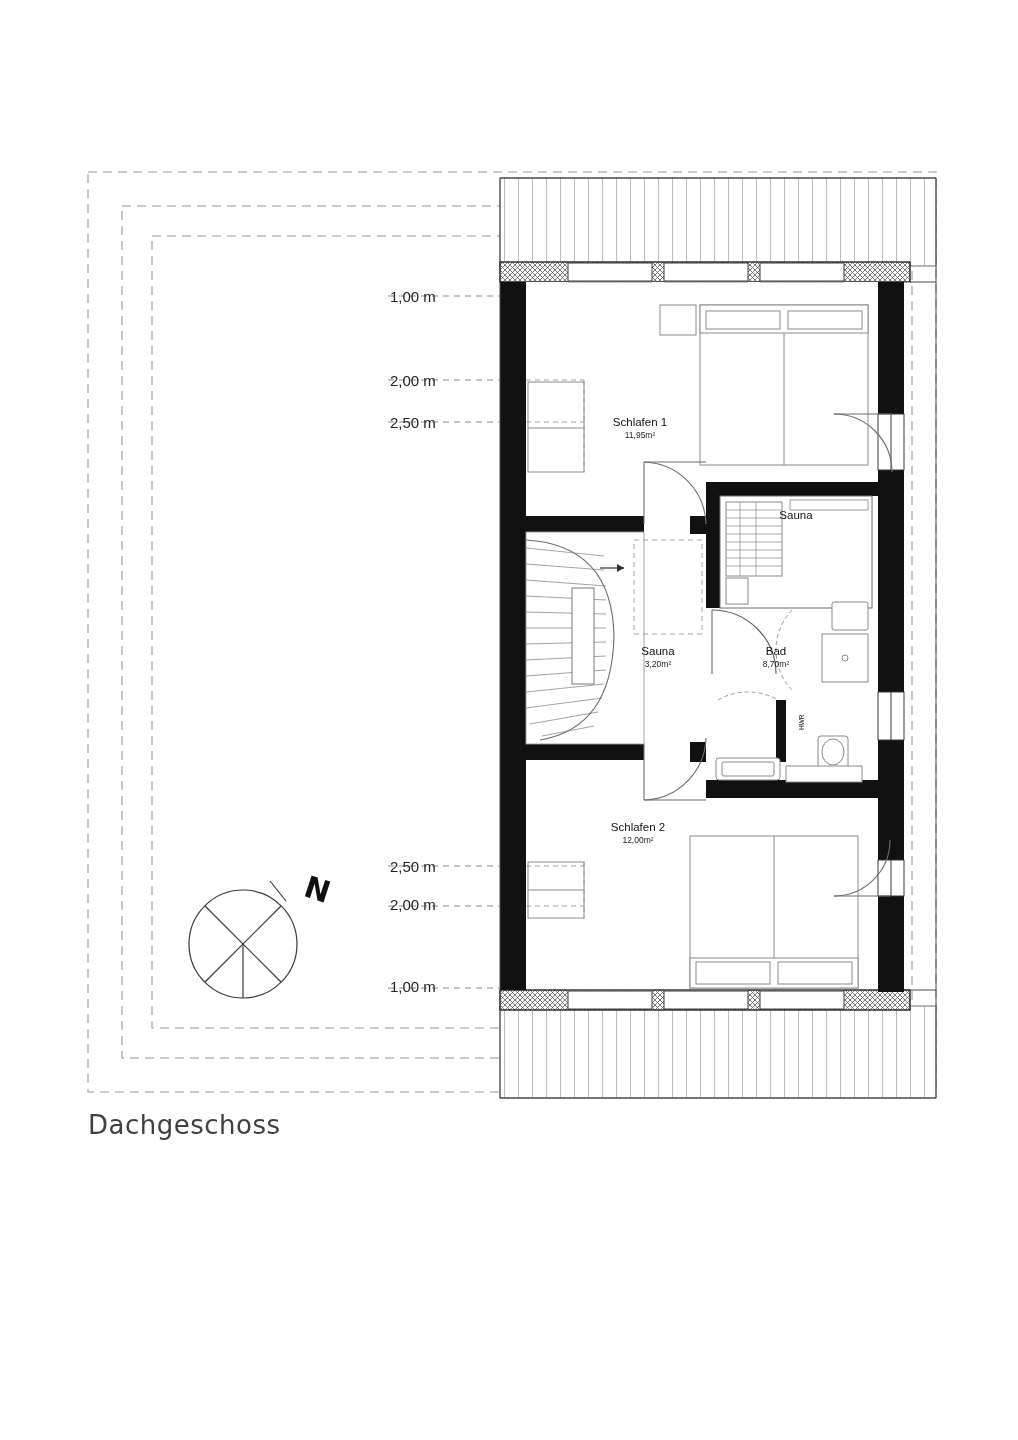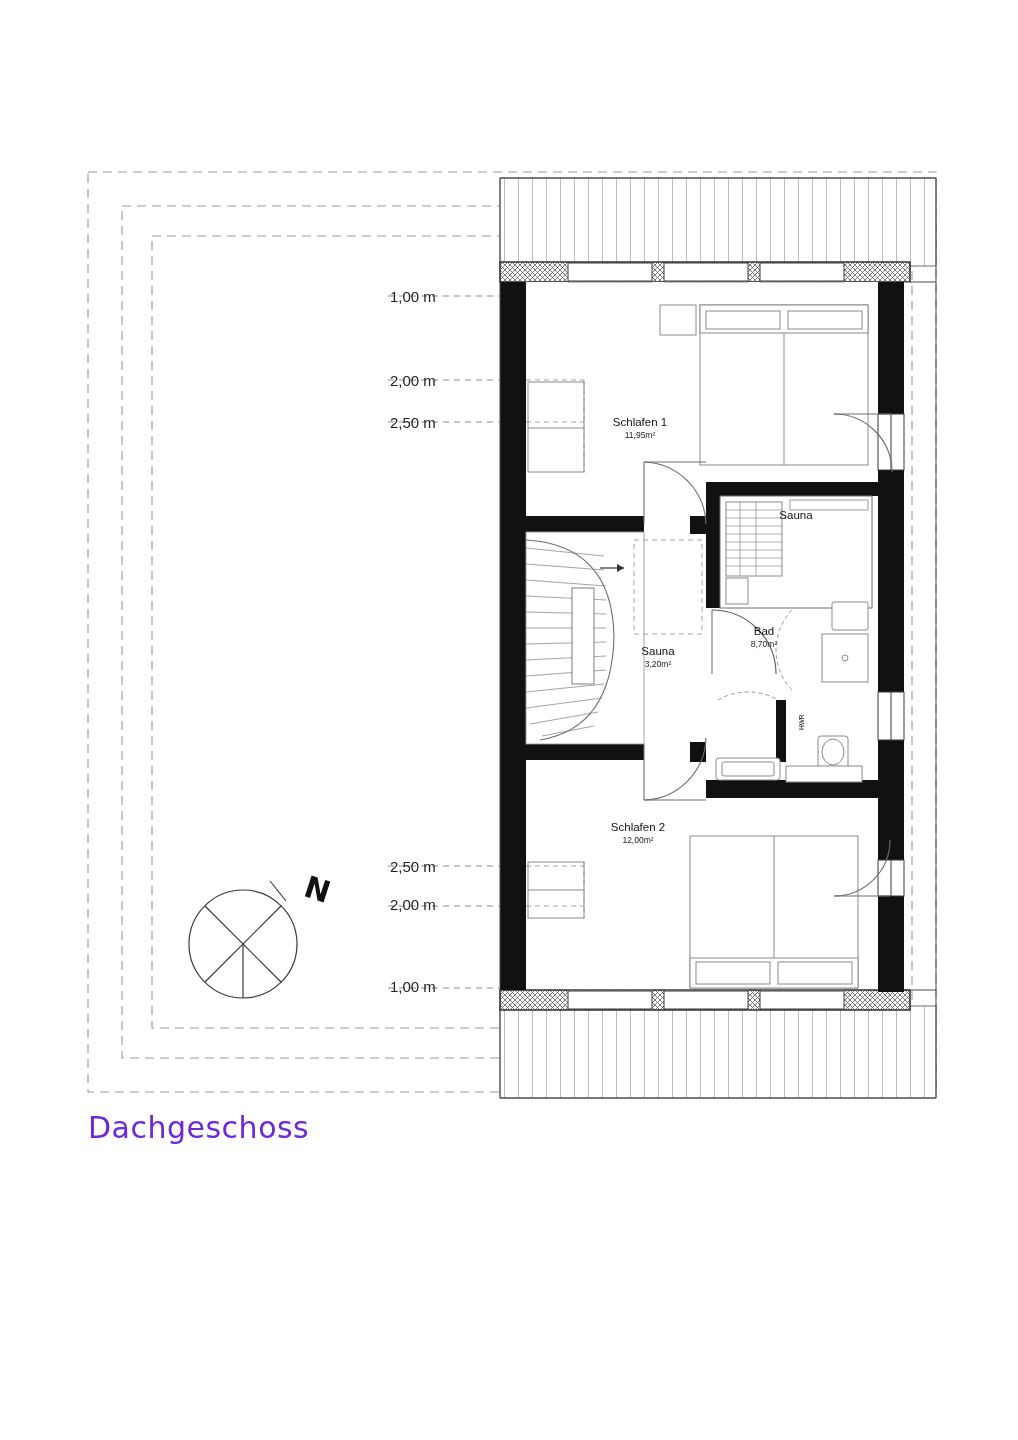--- a/index.html
+++ b/index.html
@@ -27,23 +27,23 @@
     left: 0;
     top: 0;
     width: 1018px;
     height: 1440px;
     display: block;
   }
   .floor-title {
     position: absolute;
     left: 88px;
     top: 1110px;
-    font-size: 30px;
+    font-size: 26px;
     letter-spacing: 0.5px;
-    color: #6d28d9;
+    color: #404040;
     font-family: "DejaVu Sans", sans-serif;
   }
   .dim-label {
     position: absolute;
     font-size: 15px;
     color: #222;
     font-family: "Liberation Sans", sans-serif;
     white-space: nowrap;
   }
   .room-label {
@@ -332,21 +332,21 @@
   <div class="room-label" style="left:560px; top:415px; width:160px;">
     <span>Schlafen 1</span>
     <span class="area">11,95m²</span>
   </div>
 
   <div class="room-label" style="left:608px; top:644px; width:100px;">
     <span>Sauna</span>
     <span class="area">3,20m²</span>
   </div>
 
-  <div class="room-label" style="left:714px; top:624px; width:100px;">
+  <div class="room-label" style="left:714px; top:644px; width:100px;padding-left:12px;">
     <span>Bad</span>
     <span class="area">8,70m²</span>
   </div>
 
   <div class="room-label" style="left:746px; top:508px; width:100px;">
     <span>Sauna</span>
     <span class="area"></span>
   </div>
 
   <div class="room-label" style="left:558px; top:820px; width:160px;">

